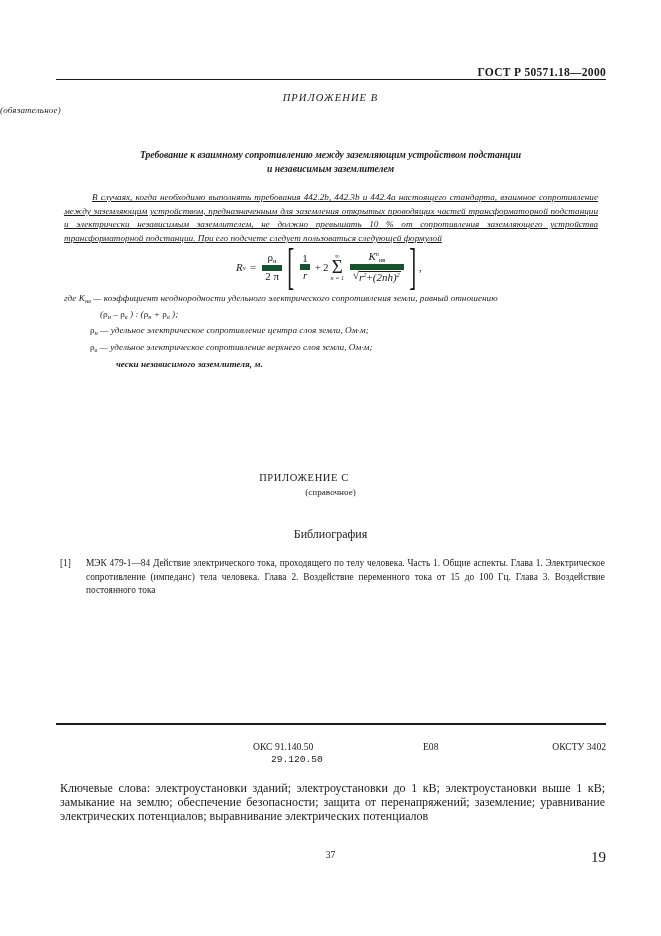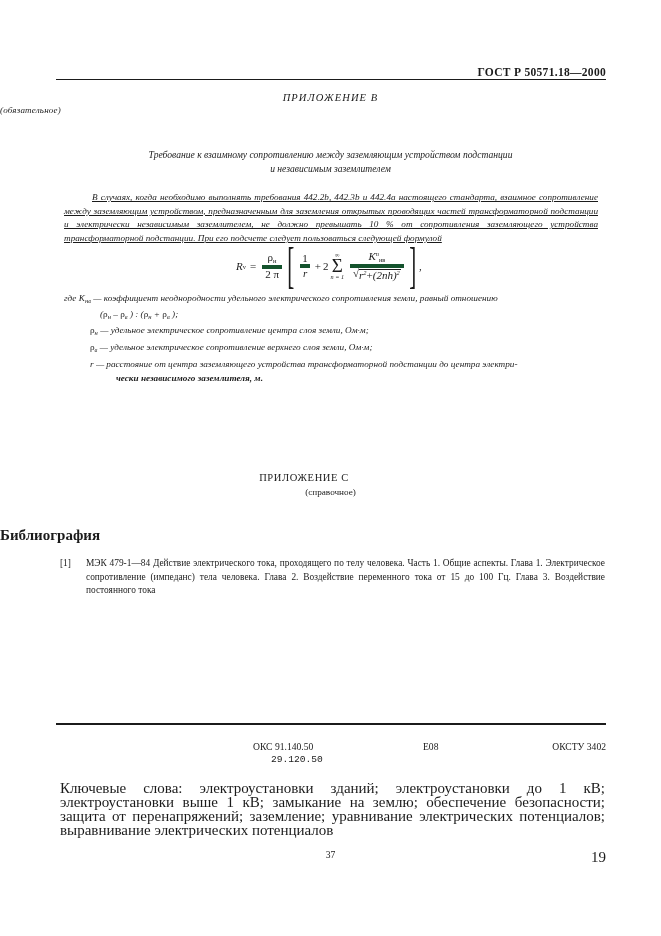--- a/index.html
+++ b/index.html
@@ -66,21 +66,21 @@
     font-size: 9px;
     letter-spacing: 0.2px;
   }
 
   .b-heading {
     position: absolute;
     top: 148px;
     left: 78px;
     width: 505px;
     text-align: center;
-    font-weight: normal;
+    font-weight: bold;
     font-style: italic;
     font-size: 9.6px;
     line-height: 14px;
   }
 
   .b-para {
     position: absolute;
     top: 191px;
     left: 64px;
     width: 534px;
@@ -106,21 +106,21 @@
   .formula .var { font-style: italic; }
   .frac {
     display: inline-flex;
     flex-direction: column;
     align-items: center;
     vertical-align: middle;
     margin: 0 2px;
     line-height: 1.05;
   }
   .frac > .num { padding: 0 3px; }
-  .frac > .den { padding: 0 3px; border-top: 4px solid #14532d; }
+  .frac > .den { padding: 0 3px; border-top: 6px solid #14532d; }
   .bracket-l, .bracket-r {
     display: inline-block;
     font-size: 34px;
     font-weight: 300;
     line-height: 0.78;
     transform: scale(0.62, 1.5);
     margin: 0 1px;
   }
   .sum {
     display: inline-flex;
@@ -187,23 +187,23 @@
     left: 0;
     width: 661px;
     text-align: center;
     font-size: 9.2px;
   }
   .biblio-heading {
     position: absolute;
     top: 527px;
     left: 0;
     width: 661px;
-    text-align: left;
-    font-weight: bold;
-    font-size: 15px;
+    text-align: center;
+    font-weight: normal;
+    font-size: 12px;
   }
   .biblio-item {
     position: absolute;
     top: 557px;
     left: 60px;
     width: 545px;
     font-size: 9.4px;
     line-height: 13.6px;
     text-align: justify;
   }
@@ -239,21 +239,21 @@
   .code-oks { position: absolute; left: 197px; }
   .code-oks2 { position: absolute; left: 215px; font-family: Liberation Mono, monospace; }
   .code-e { position: absolute; left: 367px; }
   .code-okstu { position: absolute; right: 0; }
 
   .keywords {
     position: absolute;
     top: 781px;
     left: 60px;
     width: 545px;
-    font-size: 15px;
+    font-size: 12px;
     line-height: 14px;
     text-align: justify;
   }
 
   .page-num-center {
     position: absolute;
     top: 849px;
     left: 0;
     width: 661px;
     text-align: center;
@@ -332,22 +332,20 @@
       <span style="font-style:normal;">ρ</span><span class="rho-sub">н</span>
       <span>— удельное электрическое сопротивление центра слоя земли, Ом·м;</span>
     </div>
 
     <div class="def-row" style="padding-left:26px;">
       <span style="font-style:normal;">ρ</span><span class="rho-sub">в</span>
       <span>— удельное электрическое сопротивление верхнего слоя земли, Ом·м;</span>
     </div>
 
     <div class="def-row" style="margin-top:2px;">
-      <span class="def-r"><span style="font-style:italic;">r</span>
-        <span>— расстояние от центра заземляющего устройства трансформаторной подстанции до центра электри-</span></span>
       <span class="def-r-cont">чески независимого заземлителя, м.</span>
     </div>
   </div>
 
   <div class="app-c-title">ПРИЛОЖЕНИЕ С</div>
   <div class="app-c-sub">(справочное)</div>
   <div class="biblio-heading">Библиография</div>
 
   <div class="biblio-item">
     <span class="biblio-num">[1]</span>

